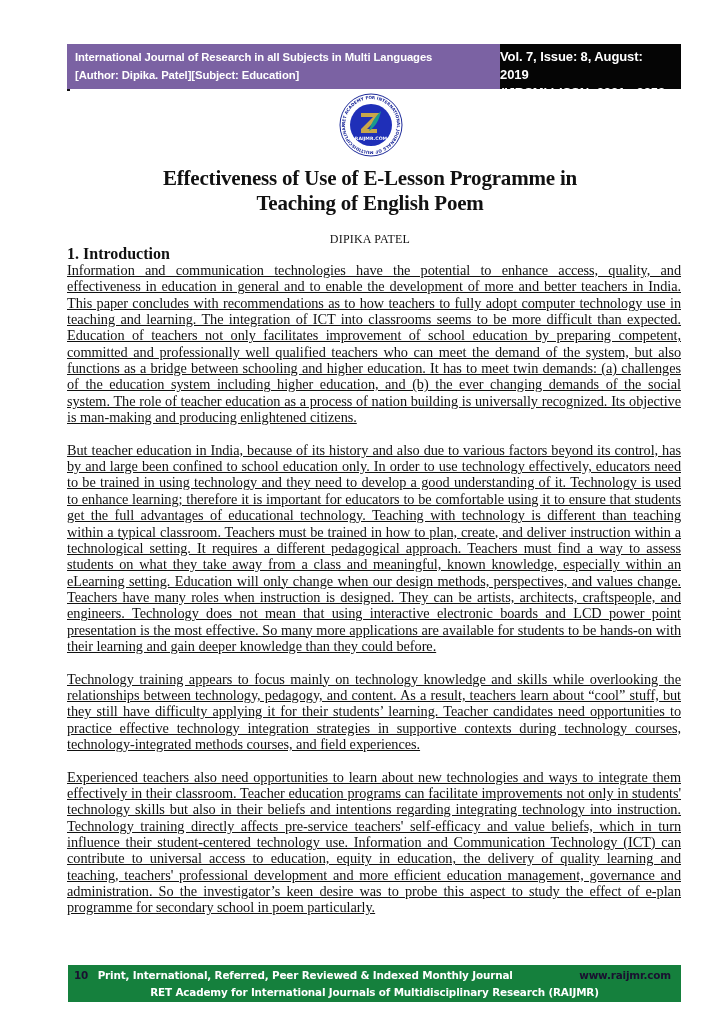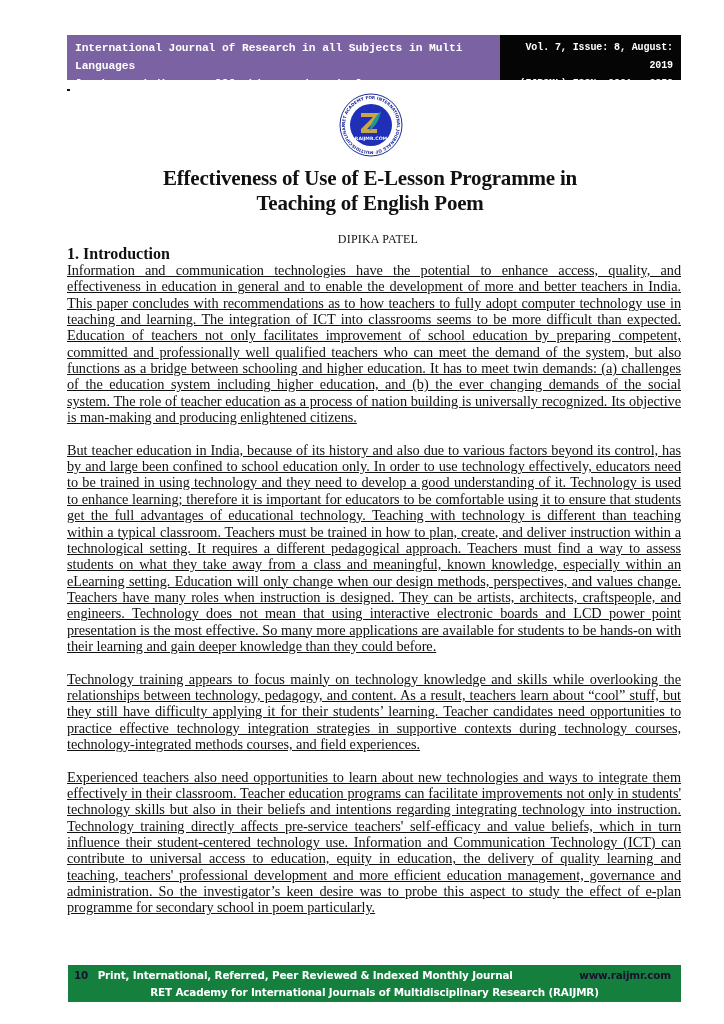--- a/index.html
+++ b/index.html
@@ -1,39 +1,39 @@
 <!DOCTYPE html>
 <html><head>
 <meta charset="utf-8">
 <style>
   html, body { margin: 0; padding: 0; }
   body {
     width: 724px; height: 1024px; background: #ffffff; position: relative; overflow: hidden;
     font-family: "Liberation Serif", serif; color: #111;
   }
   .header {
-    position: absolute; left: 67px; top: 35px; width: 614px; height: 45px;
-    display: flex; font-family: Liberation Mono, monospace;
+    position: absolute; left: 67px; top: 44px; width: 614px; height: 45px;
+    display: flex; font-family: Liberation Sans, sans-serif;
   }
   .header-left {
     background: #7b62a3; color: #fff; width: 433px; padding: 4px 0 0 8px; box-sizing: border-box;
     font-size: 11.3px; font-weight: bold; line-height: 18px; letter-spacing: -0.1px;
   }
   .header-right {
     background: #050505; color: #fff; flex: 1; padding: 4px 8px 0 0; box-sizing: border-box;
-    font-size: 10px; font-weight: bold; line-height: 18px; text-align: right; letter-spacing: -0.1px;
+    font-size: 13px; font-weight: bold; line-height: 18px; text-align: left; letter-spacing: -0.1px;
   }
   .header-tick { position: absolute; left: 67px; top: 89px; width: 3px; height: 2px; background: #111; }
   .logo { position: absolute; left: 339px; top: 93px; width: 64px; height: 64px; }
   .title {
     position: absolute; left: 60px; top: 166px; width: 620px; text-align: center;
     font-size: 21px; font-weight: bold; line-height: 25px; letter-spacing: -0.2px;
   }
   .author {
-    position: absolute; left: 68px; top: 232px; width: 620px; text-align: center;
+    position: absolute; left: 60px; top: 232px; width: 620px; text-align: center;
     font-size: 12px; letter-spacing: 0.2px;
   }
   .section-heading {
     position: absolute; left: 67px; top: 245px; font-size: 16px; font-weight: bold;
   }
   .body {
     position: absolute; left: 67px; top: 262px; width: 614px;
     font-size: 14.3px; line-height: 16.35px; text-align: justify; letter-spacing: -0.05px;
   }
   .body p { margin: 0 0 16.35px 0; text-decoration: underline; }

